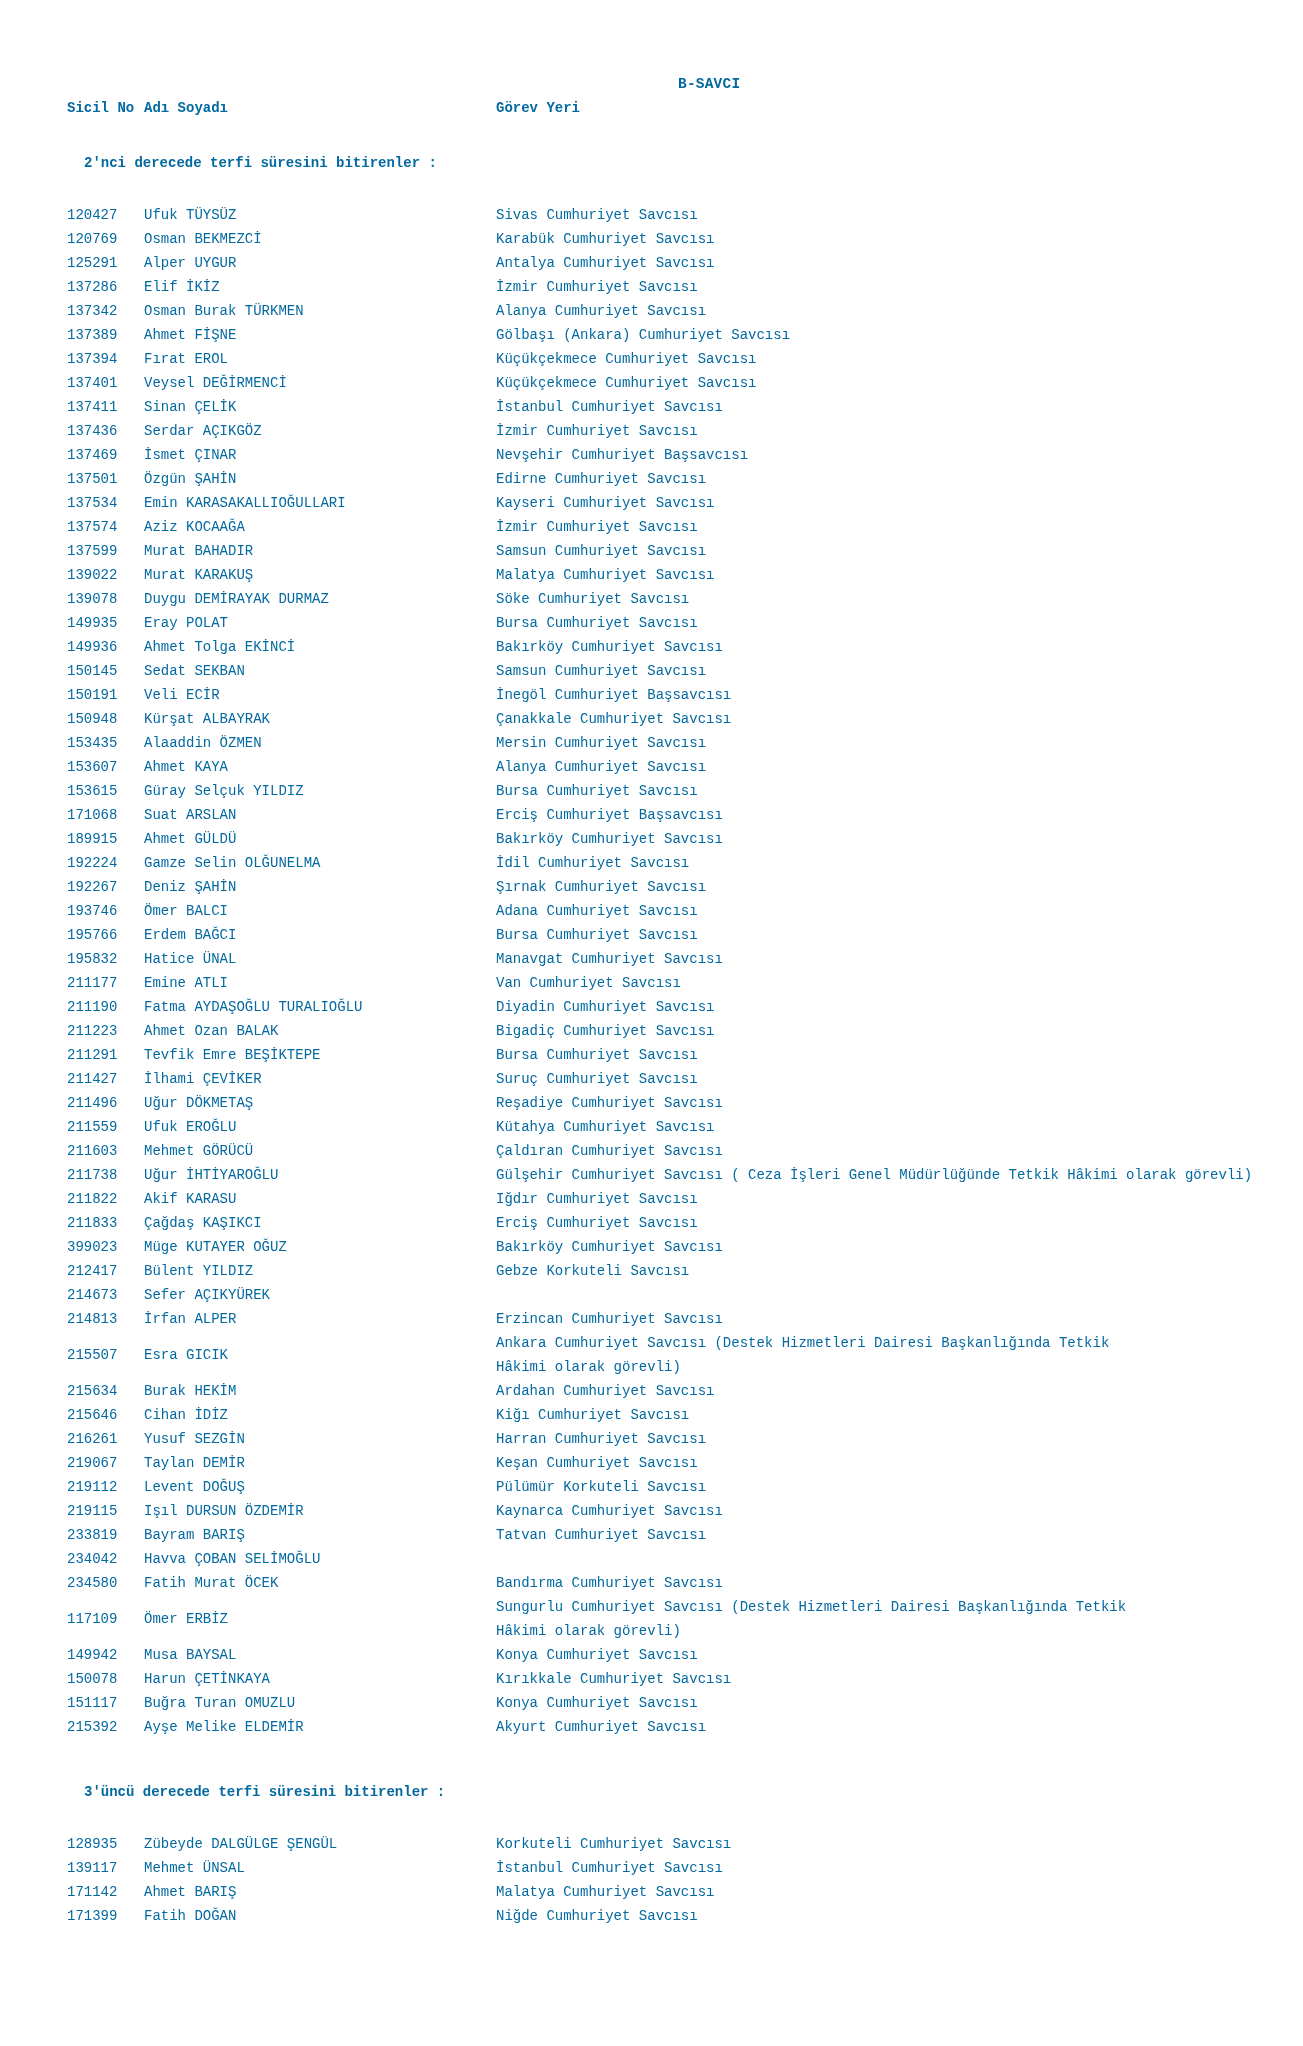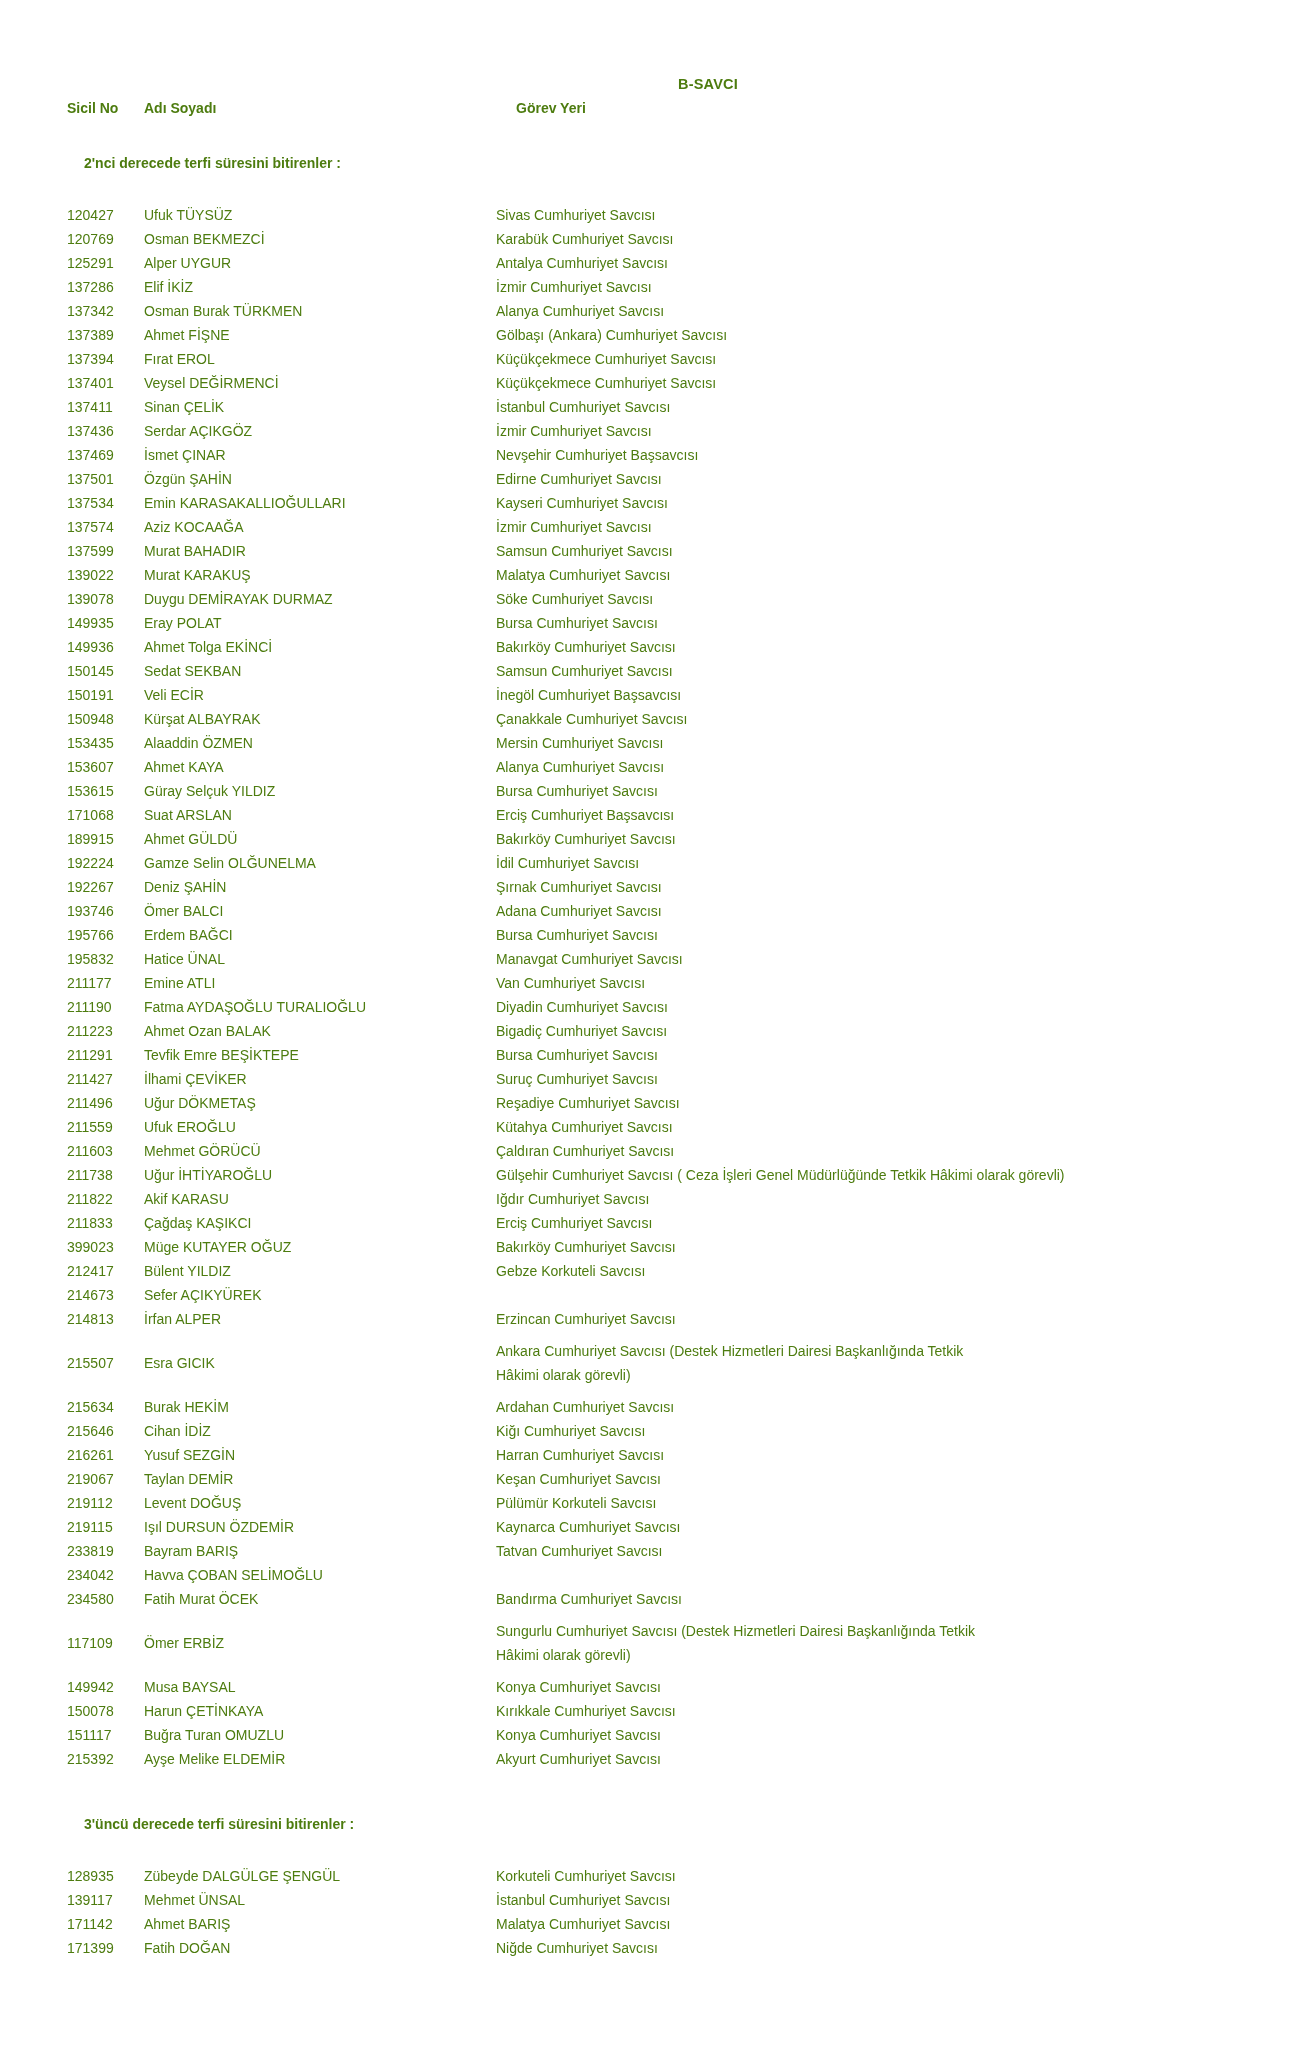--- a/index.html
+++ b/index.html
@@ -1,43 +1,43 @@
 <!DOCTYPE html>
 <html><head>
 <meta charset="utf-8">
 <style>
   html, body { margin: 0; padding: 0; background: #ffffff; }
   .page {
     position: relative;
     width: 1303px;
     height: 2046px;
     background: #ffffff;
-    font-family: Liberation Sans, sans-serif;
+    font-family: Liberation Mono, monospace;
     font-size: 14px;
-    color: #4d7c0f;
+    color: #0369a1;
     overflow: hidden;
   }
   .doc-title {
     position: absolute;
     left: 678px;
     top: 76px;
     font-weight: bold;
     font-size: 14.5px;
     letter-spacing: 0.2px;
   }
   .col-headers {
     position: absolute;
     top: 100px;
     left: 0;
     width: 100%;
     font-weight: bold;
   }
   .col-headers .h-no   { position: absolute; left: 67px;  top: 0; white-space: nowrap; }
   .col-headers .h-name { position: absolute; left: 144px; top: 0; white-space: nowrap; }
-  .col-headers .h-place{ position: absolute; left: 516px; top: 0; white-space: nowrap; }
+  .col-headers .h-place{ position: absolute; left: 496px; top: 0; white-space: nowrap; }
   .content {
     position: absolute;
     top: 155px;
     left: 0;
     width: 100%;
   }
   .section-heading {
     padding-left: 84px;
     font-weight: bold;
     line-height: 17px;
@@ -51,21 +51,21 @@
   .row {
     display: grid;
     grid-template-columns: 77px 352px 1fr;
     padding-left: 67px;
     padding-right: 14px;
     align-items: center;
     line-height: 24px;
     min-height: 24px;
   }
   .row.tall {
-    margin: 8px 0;
+    margin: 0 0;
   }
   .c-no   { white-space: nowrap; }
   .c-name { white-space: nowrap; }
   .c-place{ white-space: pre-line; }
 </style>
 </head>
 <body>
 
 <div class="page">
 

